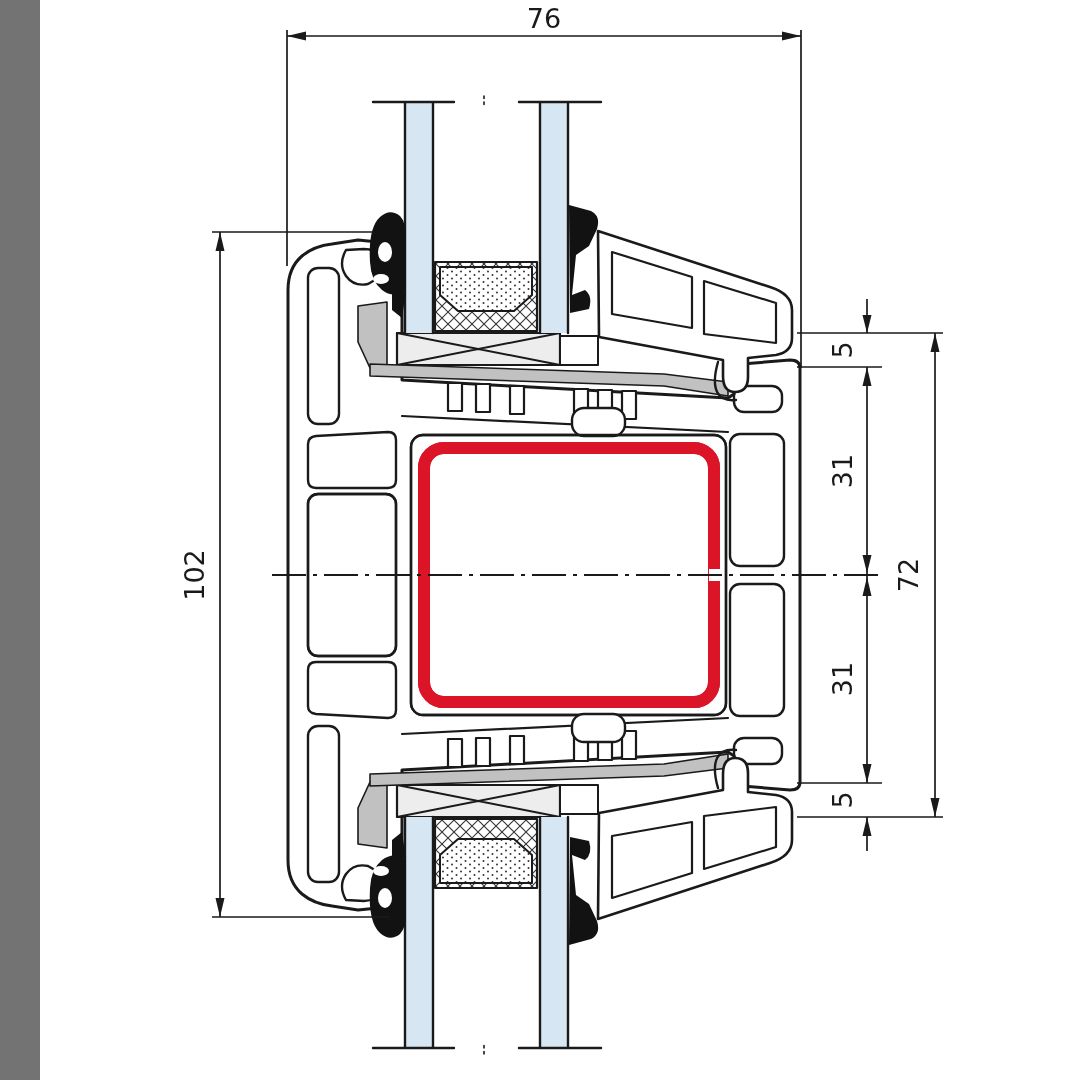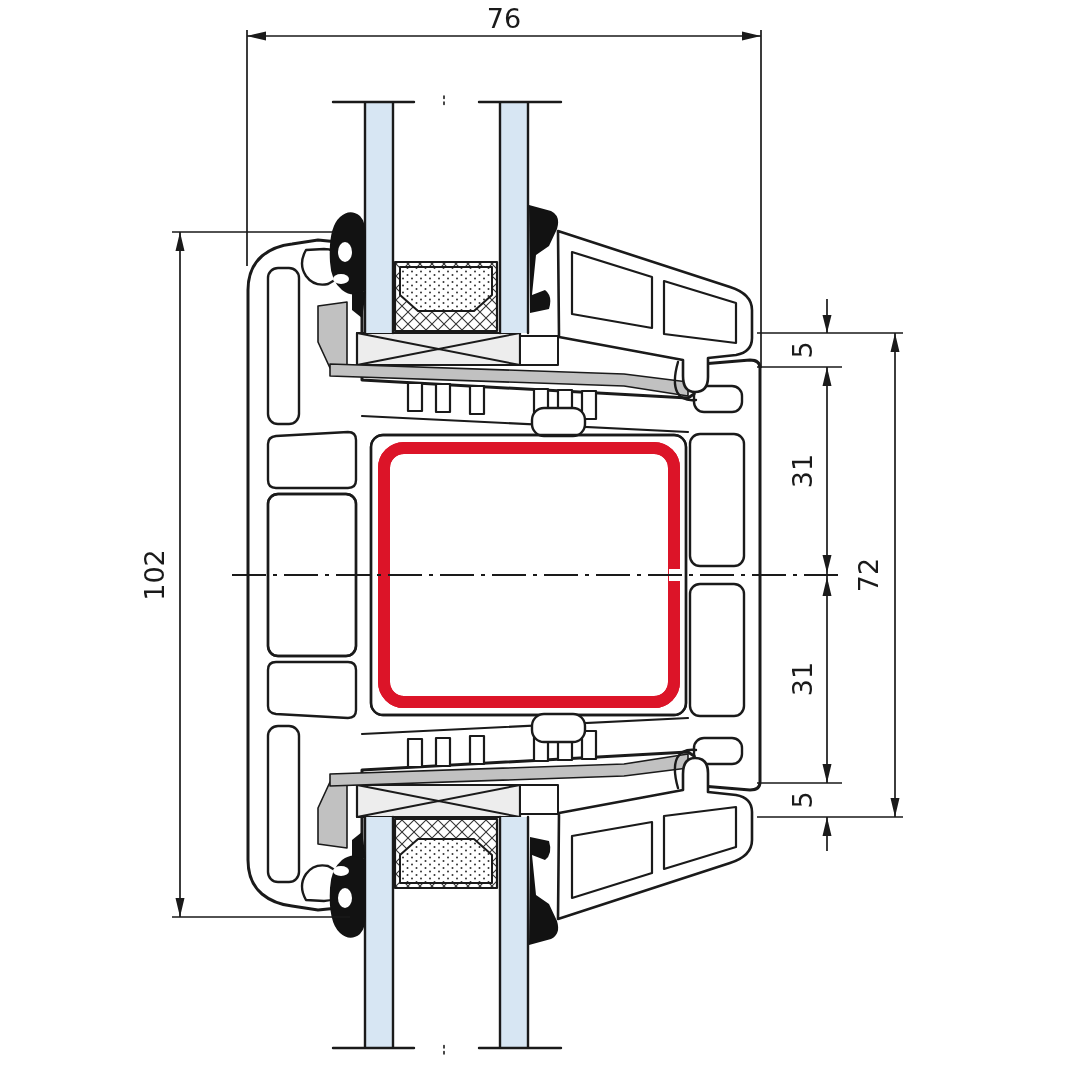--- a/index.html
+++ b/index.html
@@ -1,16 +1,16 @@
 <!DOCTYPE html>
 <html><head>
 <meta charset="utf-8">
 <style>
   html,body{margin:0;padding:0;background:#fff;}
-  .stage{width:996px;height:1080px;background:#737373;position:relative;font-family:"DejaVu Sans",sans-serif;}
+  .stage{width:996px;height:1080px;background:#737373;position:relative;font-family:"DejaVu Sans",sans-serif;padding-left:40px;}
   svg{display:block;}
   text.dim{font:27px "DejaVu Sans",sans-serif;fill:#1a1a1a;text-anchor:middle;}
 </style>
 </head>
 <body>
 
 <div class="stage">
 <svg width="1080" height="1080" viewBox="0 0 1080 1080">
   <defs>
     <pattern id="xhatch" width="12" height="12" patternUnits="userSpaceOnUse">

